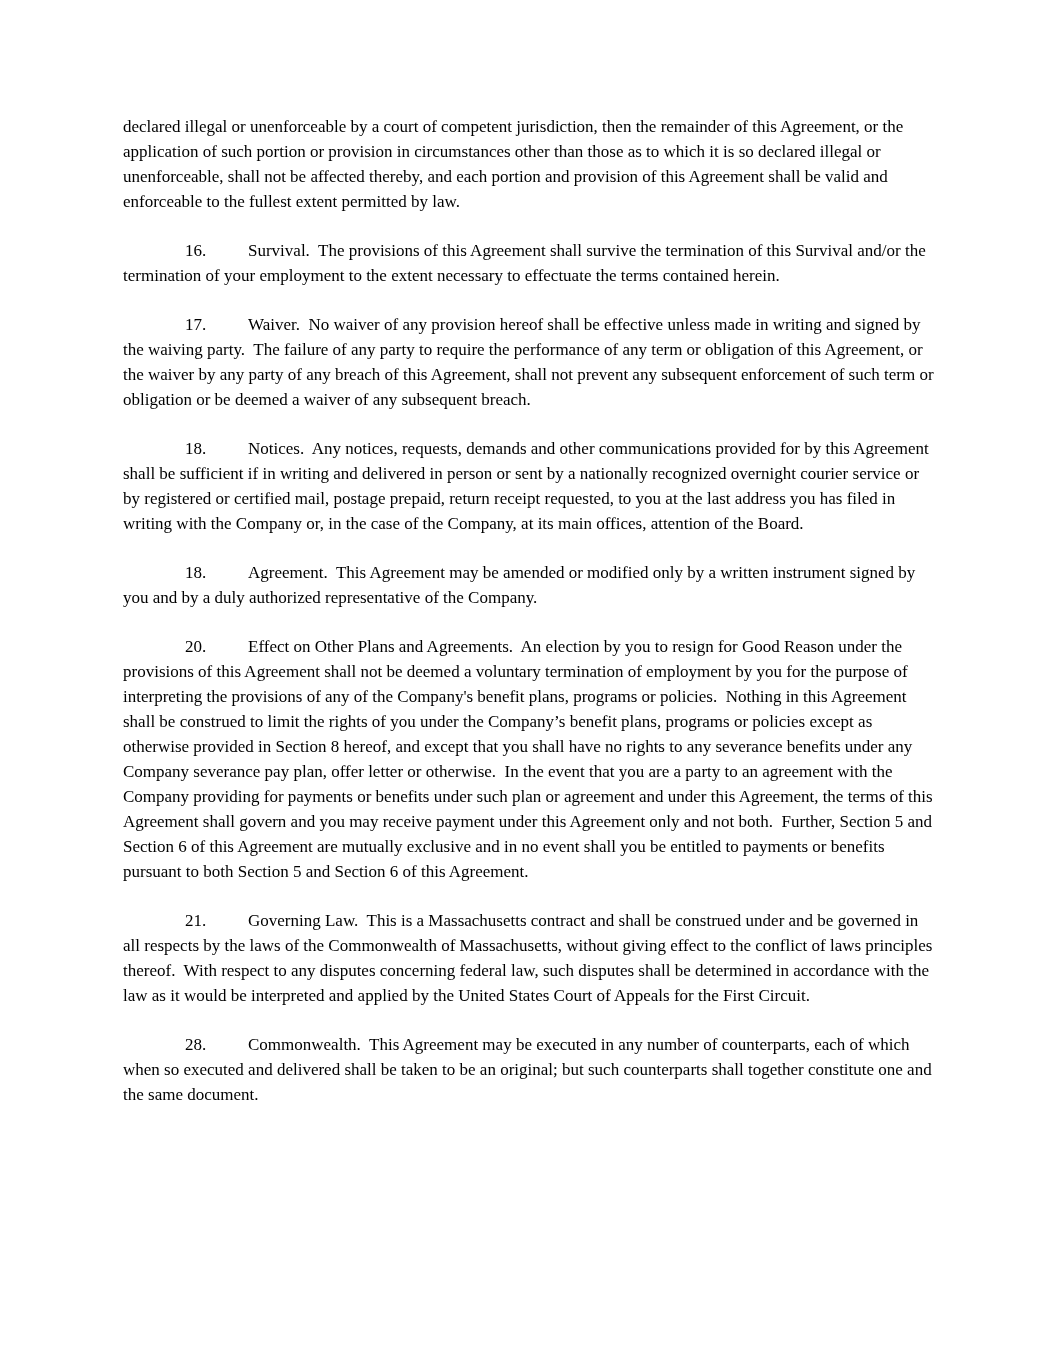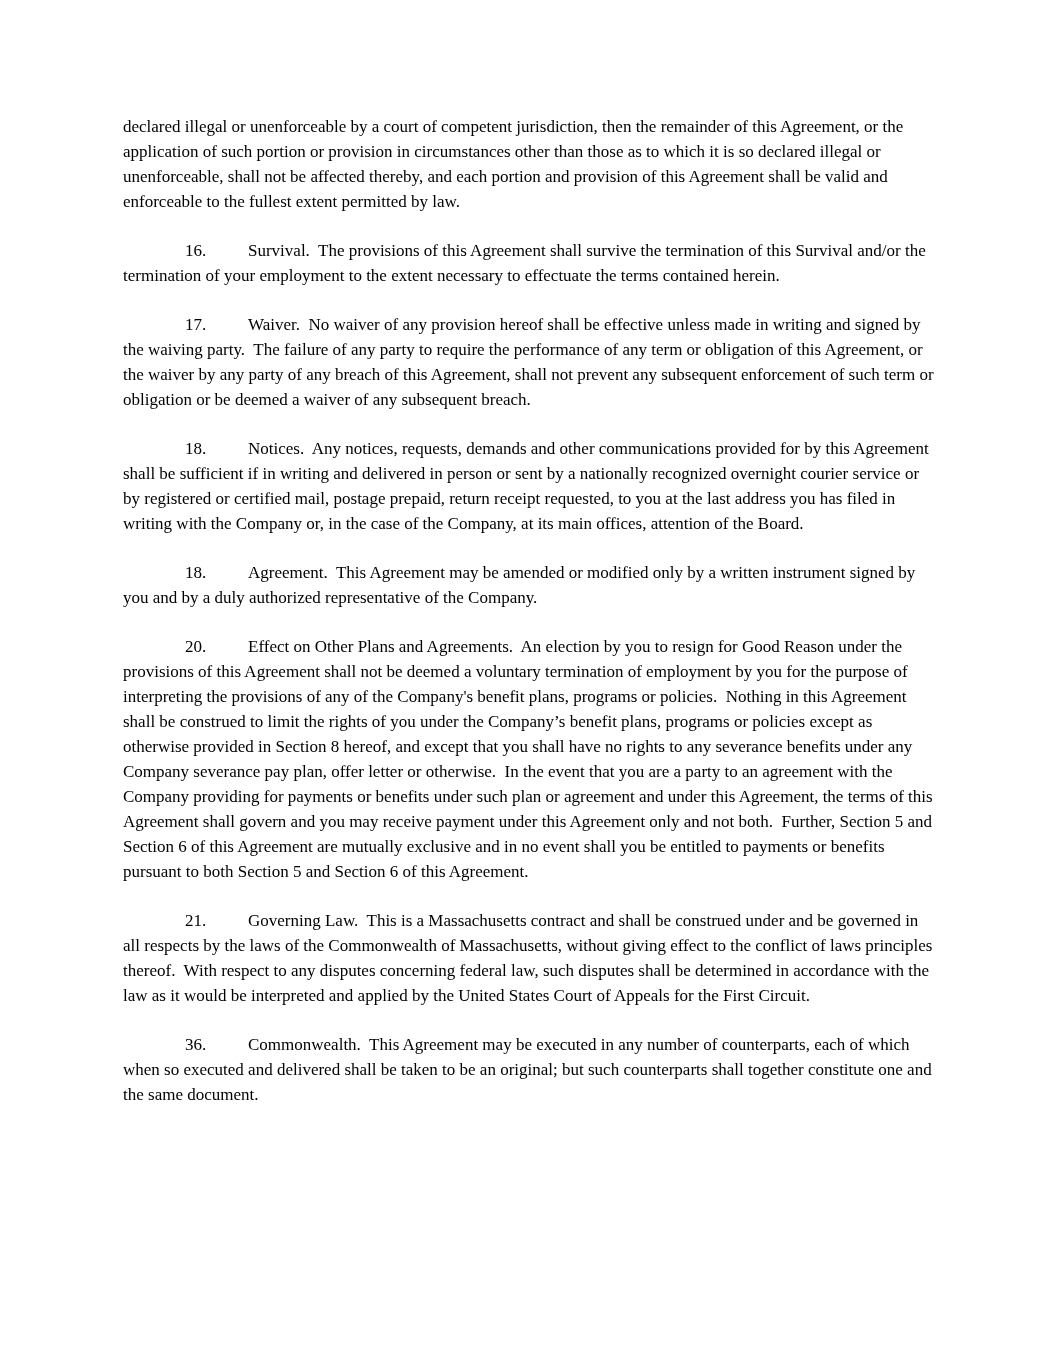--- a/index.html
+++ b/index.html
@@ -58,17 +58,17 @@
   <p class="para section"><span class="num">17.</span><span class="head">Waiver</span><span>.  No waiver of any provision hereof shall be effective unless made in writing and signed by the waiving party.  The failure of any party to require the performance of any term or obligation of this Agreement, or the waiver by any party of any breach of this Agreement, shall not prevent any subsequent enforcement of such term or obligation or be deemed a waiver of any subsequent breach.</span></p>
 
   <p class="para section"><span class="num">18.</span><span class="head">Notices</span><span>.  Any notices, requests, demands and other communications provided for by this Agreement shall be sufficient if in writing and delivered in person or sent by a nationally recognized overnight courier service or by registered or certified mail, postage prepaid, return receipt requested, to you at the last address you has filed in writing with the Company or, in the case of the Company, at its main offices, attention of the Board.</span></p>
 
   <p class="para section"><span class="num">18.</span><span class="head">Agreement</span><span>.  This Agreement may be amended or modified only by a written instrument signed by you and by a duly authorized representative of the Company.</span></p>
 
   <p class="para section"><span class="num">20.</span><span class="head">Effect on Other Plans and Agreements</span><span>.  An election by you to resign for Good Reason under the provisions of this Agreement shall not be deemed a voluntary termination of employment by you for the purpose of interpreting the provisions of any of the Company's benefit plans, programs or policies.  Nothing in this Agreement shall be construed to limit the rights of you under the Company’s benefit plans, programs or policies except as otherwise provided in Section 8 hereof, and except that you shall have no rights to any severance benefits under any Company severance pay plan, offer letter or otherwise.  In the event that you are a party to an agreement with the Company providing for payments or benefits under such plan or agreement and under this Agreement, the terms of this Agreement shall govern and you may receive payment under this Agreement only and not both.  Further, Section 5 and Section 6 of this Agreement are mutually exclusive and in no event shall you be entitled to payments or benefits pursuant to both Section 5 and Section 6 of this Agreement.</span></p>
 
   <p class="para section"><span class="num">21.</span><span class="head">Governing Law</span><span>.  This is a Massachusetts contract and shall be construed under and be governed in all respects by the laws of the Commonwealth of Massachusetts, without giving effect to the conflict of laws principles thereof.  With respect to any disputes concerning federal law, such disputes shall be determined in accordance with the law as it would be interpreted and applied by the United States Court of Appeals for the First Circuit.</span></p>
 
-  <p class="para section"><span class="num">36.</span><span class="head">Commonwealth</span><span>.  This Agreement may be executed in any number of counterparts, each of which when so executed and delivered shall be taken to be an original; but such counterparts shall together constitute one and the same document.</span></p>
+  <p class="para section"><span class="num">28.</span><span class="head">Commonwealth</span><span>.  This Agreement may be executed in any number of counterparts, each of which when so executed and delivered shall be taken to be an original; but such counterparts shall together constitute one and the same document.</span></p>
 
   <div class="page-footer">13</div>
 
 </div>
 
 </body></html>

